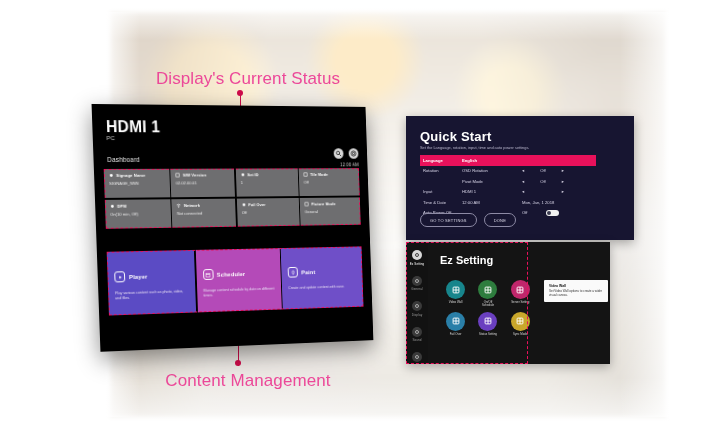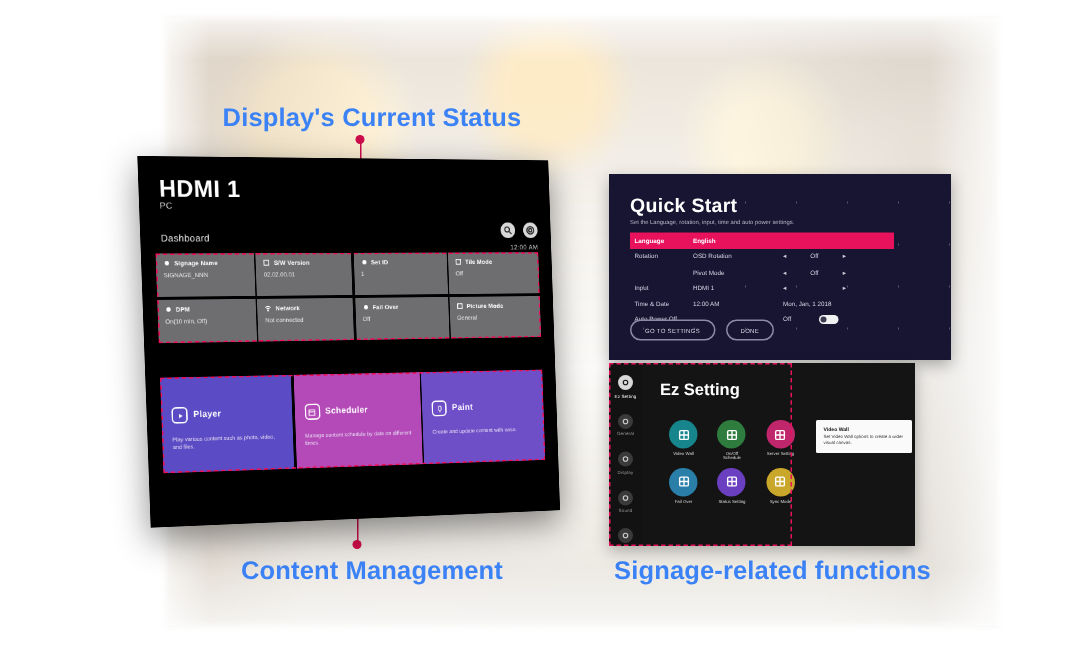--- a/index.html
+++ b/index.html
@@ -33,21 +33,21 @@
     background:linear-gradient(90deg,#fff 0%, rgba(255,255,255,0) 100%); }
   .bg-fade-r{ position:absolute; left:620px; top:12px; width:56px; height:405px;
     background:linear-gradient(270deg,#fff 0%, rgba(255,255,255,0) 100%); }
   .bg-fade-t{ position:absolute; left:100px; top:0px; width:580px; height:40px;
     background:linear-gradient(180deg,#fff 0%, rgba(255,255,255,0) 100%); }
   .bg-fade-b{ position:absolute; left:100px; top:378px; width:580px; height:60px;
     background:linear-gradient(0deg,#fff 0%, rgba(255,255,255,0) 100%); }
 
   
   .callout {
-    position: absolute; color: #3b82f6; font-size: 17px; font-weight: 700;
+    position: absolute; color: #ec4899; font-size: 17px; font-weight: 400;
     letter-spacing: 0.1px; line-height: 1.25; text-align: center; white-space: pre-line;
   }
   #lbl-status   { left: 134px; top: 68px;  width: 228px; }
   #lbl-keyvals  { left: 404px; top: 60px;  width: 216px; }
   #lbl-content  { left: 138px; top: 370px; width: 220px; }
   #lbl-signage  { left: 404px; top: 370px; width: 222px; }
 
   
   .leader { position: absolute; background: #cf0b4a; width: 1.4px; }
   #leader-a { left: 240px; top: 94px;  height: 82px; }
@@ -162,21 +162,20 @@
 <div id="stage">
 
   <div class="bg-band"></div>
   <div class="bg-fade-t"></div>
   <div class="bg-fade-b"></div>
   <div class="bg-fade-l"></div>
   <div class="bg-fade-r"></div>
 
   <div class="callout" id="lbl-status">Display's Current Status</div>
   <div class="callout" id="lbl-content">Content Management</div>
-  <div class="callout" id="lbl-signage">Signage-related functions</div>
 
   <div class="leader" id="leader-a"></div>
   <div class="leader-dot" id="dot-a"></div>
   <div class="leader" id="leader-b"></div>
   <div class="leader-dot" id="dot-b"></div>
 
   <div id="tv">
     <div id="tv-screen">
 
       <div class="src-title">HDMI 1</div>

